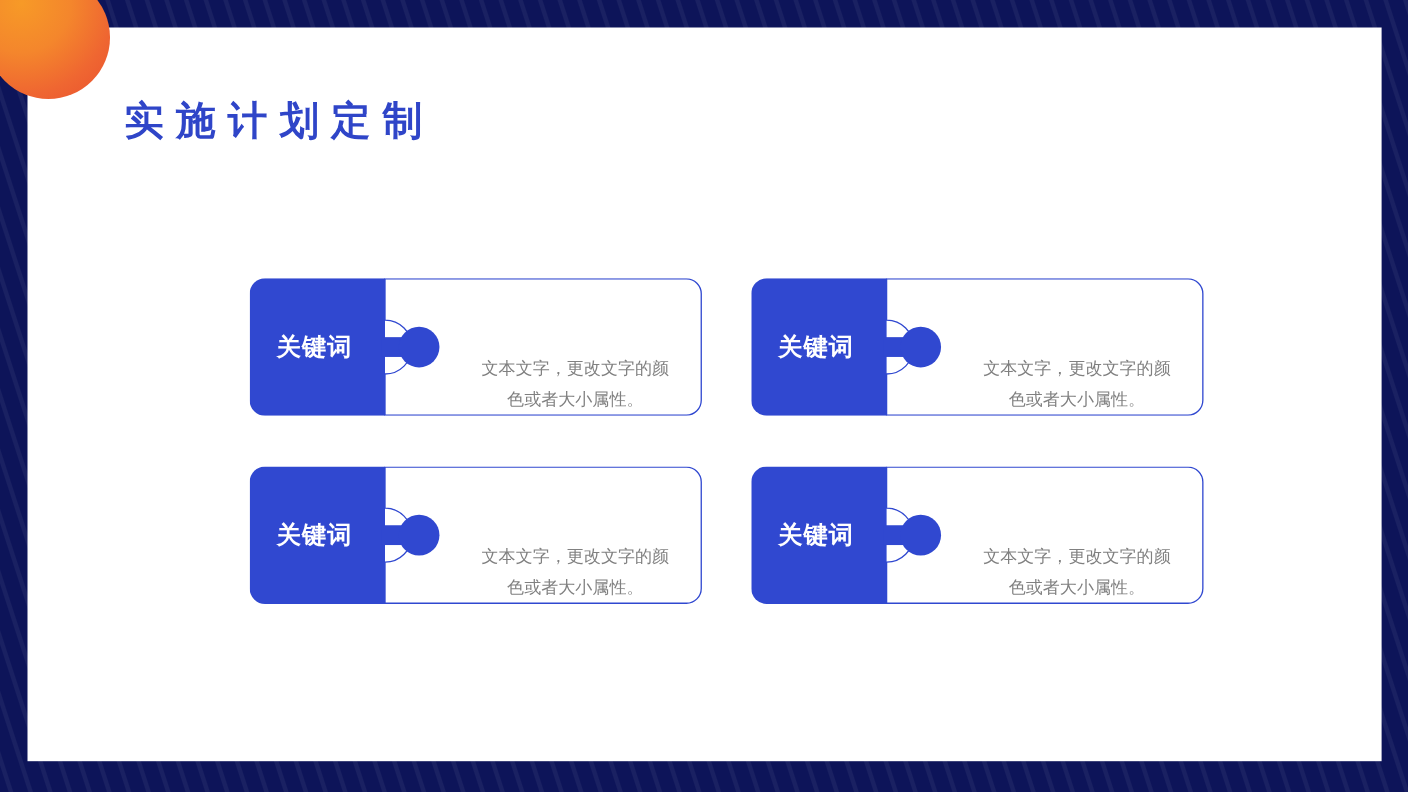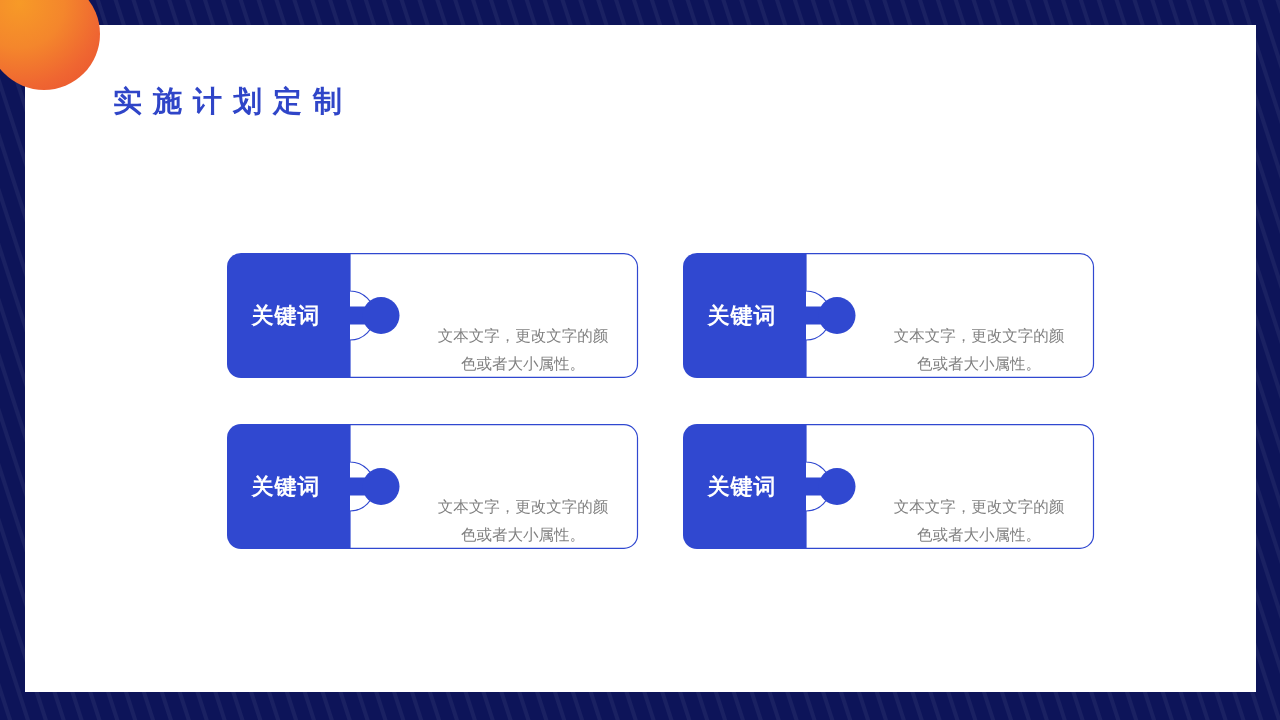--- a/index.html
+++ b/index.html
@@ -59,21 +59,21 @@
     border-radius: 50%;
     background: radial-gradient(circle at 28% 22%, #f79a27 0%, #f4862c 38%, #ef6631 70%, #e9502f 100%);
     z-index: 5;
   }
 
   
   .title {
     position: absolute;
     left: 88px;
     top: 43px;
-    font-size: 29px;
+    font-size: 36px;
     font-weight: bold;
     color: #2f45c8;
     letter-spacing: 11px;
     white-space: nowrap;
     line-height: 1;
     z-index: 6;
   }
 
   
   .grid {

